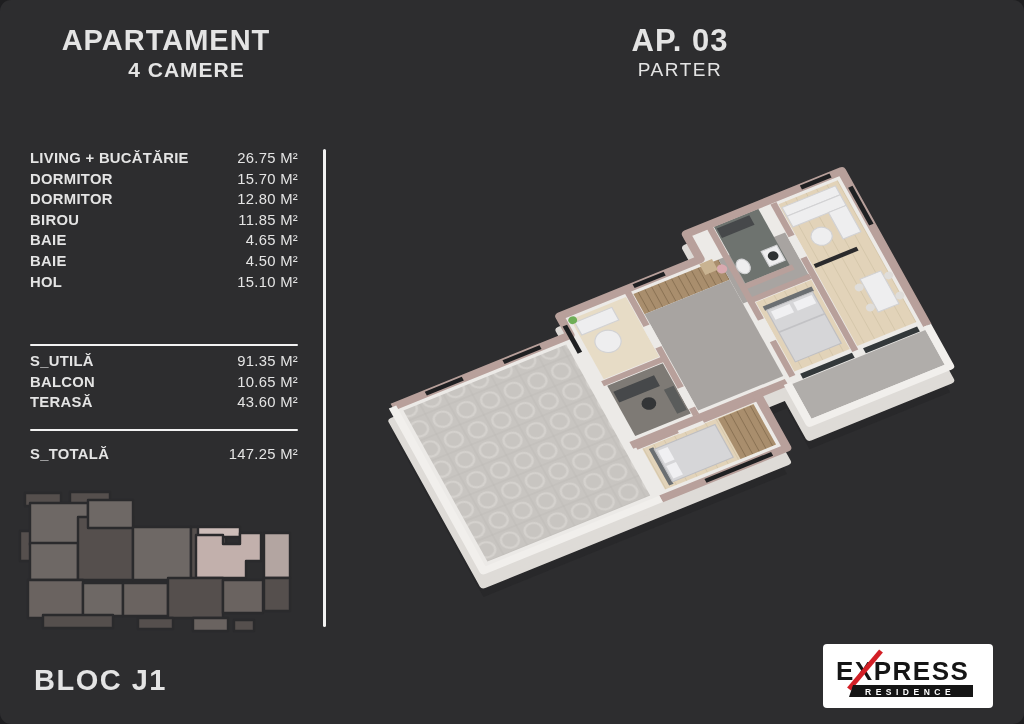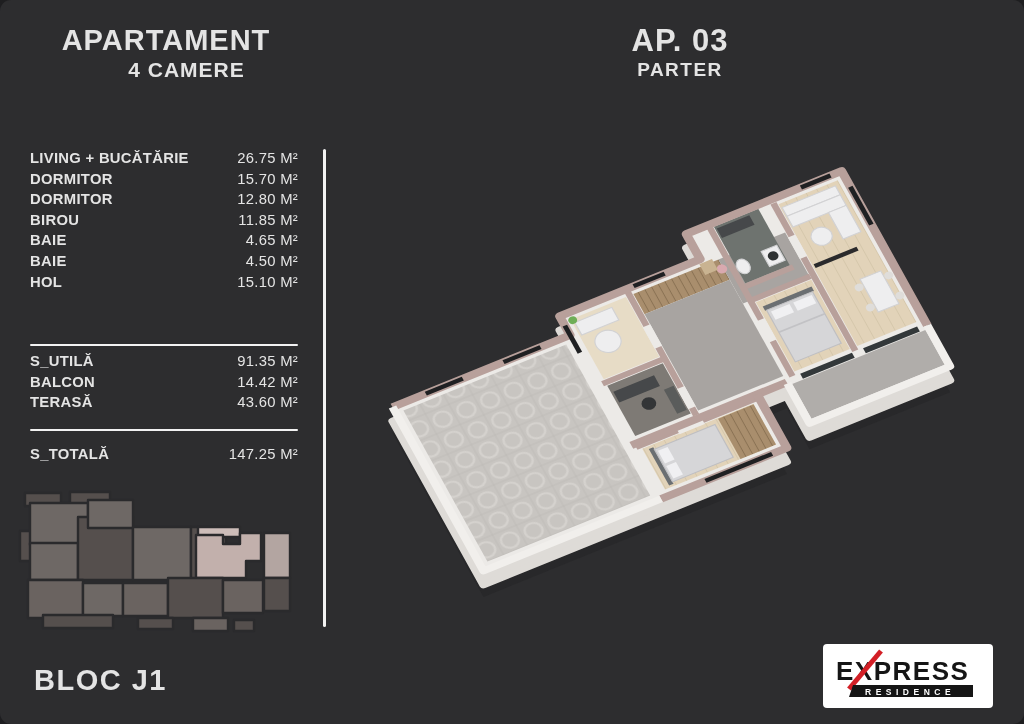--- a/index.html
+++ b/index.html
@@ -10,21 +10,21 @@
     color:var(--text,#e3e3e3);
     border-radius:11px;
     -webkit-font-smoothing:antialiased;
   }
   
   .hdr-left{position:absolute;left:0;top:25px;width:332px;text-align:center;}
   .hdr-left .t1{font-size:29px;font-weight:bold;letter-spacing:1px;line-height:31px;}
   .hdr-left .t2{font-size:21px;font-weight:bold;letter-spacing:1px;line-height:24px;margin-top:2px;margin-left:41px;}
   .hdr-right{position:absolute;left:560px;top:24px;width:240px;text-align:center;}
   .hdr-right .t1{font-size:31px;font-weight:bold;letter-spacing:1px;line-height:33px;}
-  .hdr-right .t2{font-size:19px;font-weight:bold;letter-spacing:1.5px;line-height:22px;margin-top:2px;}
+  .hdr-right .t2{font-size:19px;font-weight:normal;letter-spacing:1.5px;line-height:22px;margin-top:2px;}
   
   .arealist{position:absolute;left:30px;top:150px;width:268px;}
   .row{display:flex;justify-content:space-between;align-items:baseline;
        height:20.6px;font-size:14.8px;letter-spacing:.3px;font-weight:normal;}
   .row .lab{white-space:nowrap;font-weight:bold;}
   .row .val{white-space:nowrap;}
   .sum1{position:absolute;left:30px;top:353px;width:268px;}
   .sum2{position:absolute;left:30px;top:420px;width:268px;margin-top:26px;}
   .hline{position:absolute;left:30px;width:268px;height:2px;background:var(--line,#f2f2f2);border-radius:1px;}
   .hline.h1{top:344px;}
@@ -107,21 +107,21 @@
 
   <div class="hline h1"></div>
 
   <div class="sum1">
     <div class="row">
         <span class="lab">S_UTILĂ</span>
         <span class="val">91.35 M²</span>
       </div>
     <div class="row">
         <span class="lab">BALCON</span>
-        <span class="val">14.42 M²</span>
+        <span class="val">10.65 M²</span>
       </div>
     <div class="row">
         <span class="lab">TERASĂ</span>
         <span class="val">43.60 M²</span>
       </div>
   </div>
 
   <div class="hline h2"></div>
 
   <div class="sum2">

